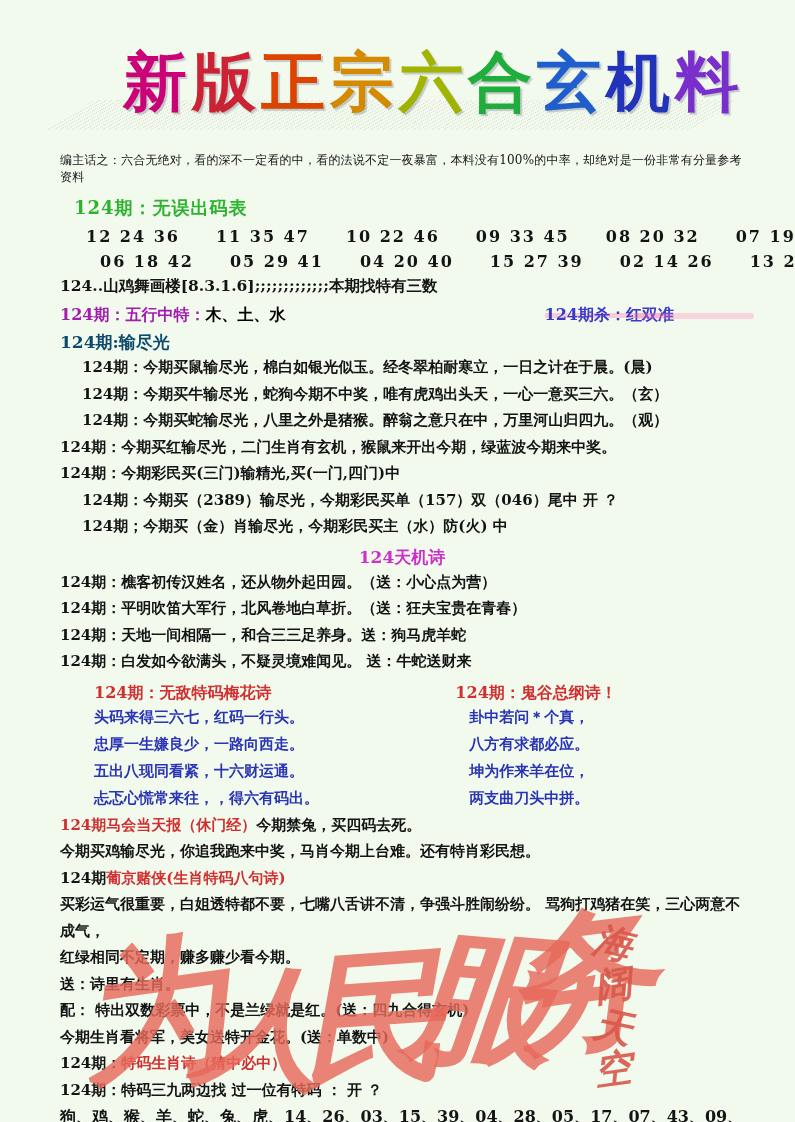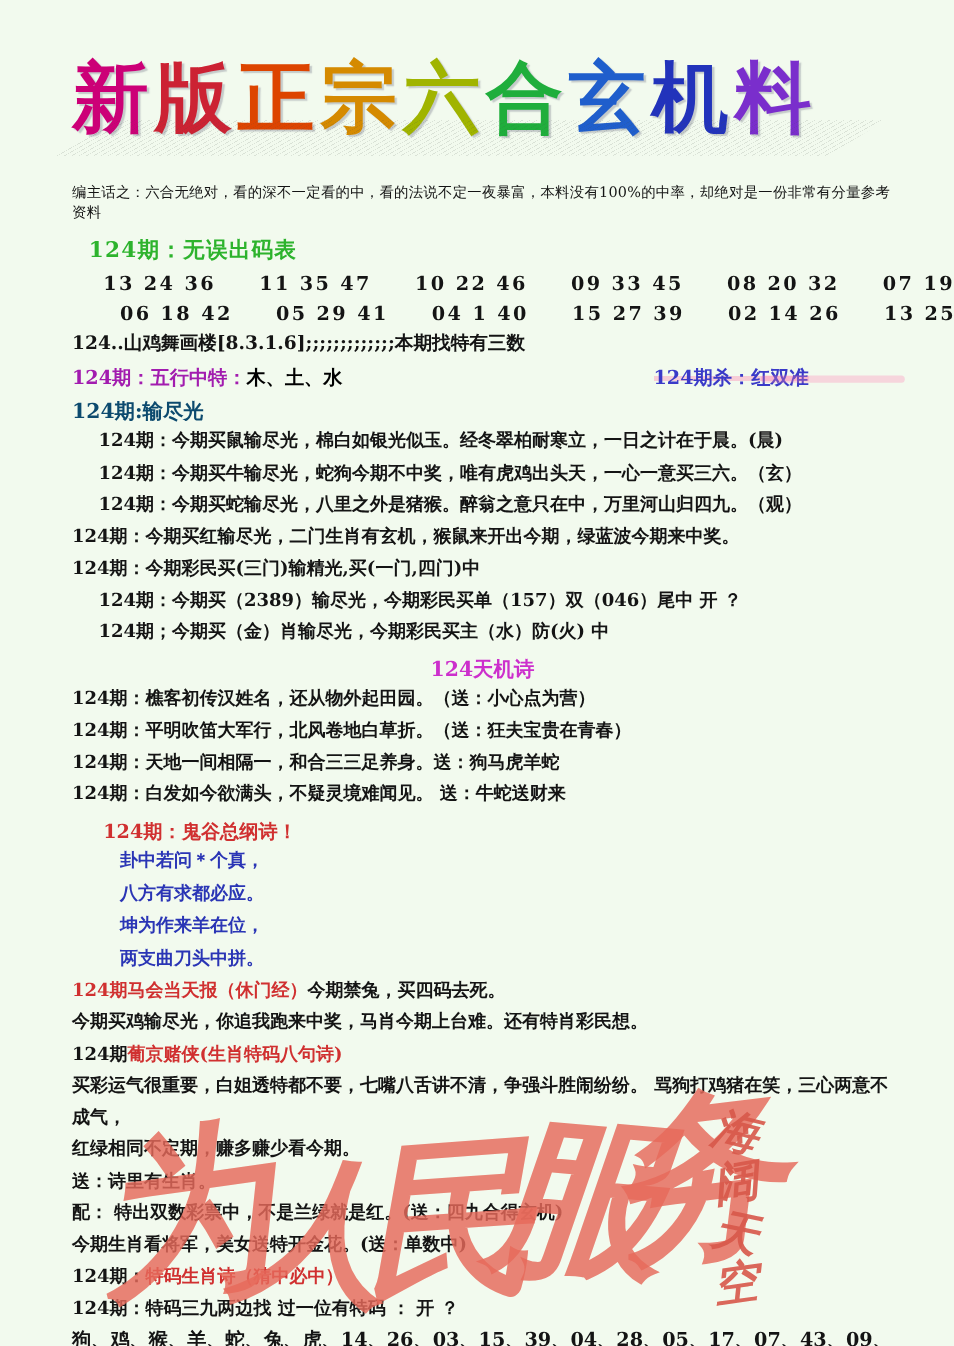--- a/index.html
+++ b/index.html
@@ -4,21 +4,21 @@
 <style>
   html,body{margin:0;padding:0;}
   .sheet{
     position:relative;width:795px;height:1122px;overflow:hidden;
     background:#f2faee;
     font-family:"DejaVu Serif","Liberation Serif",serif;
     color:#141414;
   }
   .content{position:absolute;left:60px;top:30px;width:684px;}
   .title{
-    text-align:left;font-weight:bold;font-size:64px;letter-spacing:5px;
+    text-align:right;font-weight:bold;font-size:64px;letter-spacing:5px;
     height:104px;line-height:104px;white-space:nowrap;
   }
   .tc{display:inline-block;text-shadow:2px 2px 1px rgba(60,60,90,.25);}
   .title-hatch{
     height:30px;margin:-34px 30px 0 10px;
     background:repeating-linear-gradient(100deg, rgba(70,80,70,.22) 0 1px, transparent 1px 6px);
     transform:skewX(-58deg);opacity:.65;
   }
   .note{font-size:12px;font-weight:normal;margin-top:22px;letter-spacing:.2px;}
   .hdr-green{color:#2db32d;font-size:18px;font-weight:bold;margin:10px 0 4px 14px;letter-spacing:1px;}
@@ -67,31 +67,31 @@
 <div class="sheet">
   <div class="content">
 
     <div class="title"><span class="tc" style="color: rgb(204, 0, 119);">新</span><span class="tc" style="color: rgb(204, 34, 51);">版</span><span class="tc" style="color: rgb(221, 68, 0);">正</span><span class="tc" style="color: rgb(213, 138, 0);">宗</span><span class="tc" style="color: rgb(160, 180, 0);">六</span><span class="tc" style="color: rgb(31, 174, 60);">合</span><span class="tc" style="color: rgb(31, 94, 204);">玄</span><span class="tc" style="color: rgb(34, 51, 187);">机</span><span class="tc" style="color: rgb(122, 46, 204);">料</span></div>
     <div class="title-hatch"></div>
 
     <div class="note">编主话之：六合无绝对，看的深不一定看的中，看的法说不定一夜暴富，本料没有100%的中率，却绝对是一份非常有分量参考资料</div>
 
     <div class="hdr-green">124期：无误出码表</div>
     <div class="table-row">
-      <span class="cell">13 24 36</span>
+      <span class="cell">12 24 36</span>
       <span class="cell">11 35 47</span>
       <span class="cell">10 22 46</span>
       <span class="cell">09 33 45</span>
       <span class="cell">08 20 32</span>
       <span class="cell">07 19 31</span>
     </div>
     <div class="table-row second">
       <span class="cell">06 18 42</span>
       <span class="cell">05 29 41</span>
-      <span class="cell">04 1 40</span>
+      <span class="cell">04 20 40</span>
       <span class="cell">15 27 39</span>
       <span class="cell">02 14 26</span>
       <span class="cell">13 25 37</span>
     </div>
     <div class="plain">124..山鸡舞画楼[8.3.1.6];;;;;;;;;;;;;本期找特有三数</div>
 
     <div class="wuxing">
       <span class="wx-label">124期：五行中特：</span>
         <span class="wx-val">木、土、水</span>
       <span class="wx-right">124期杀：红双准</span>
@@ -107,20 +107,27 @@
     <div class="body-line indent">124期：今期买（2389）输尽光，今期彩民买单（157）双（046）尾中 开 ？</div>
     <div class="body-line indent">124期；今期买（金）肖输尽光，今期彩民买主（水）防(火) 中</div>
 
     <div class="hdr-mag">124天机诗</div>
     <div class="body-line">124期：樵客初传汉姓名，还从物外起田园。（送：小心点为营）</div>
     <div class="body-line">124期：平明吹笛大军行，北风卷地白草折。（送：狂夫宝贵在青春）</div>
     <div class="body-line">124期：天地一间相隔一，和合三三足养身。送：狗马虎羊蛇</div>
     <div class="body-line">124期：白发如今欲满头，不疑灵境难闻见。 送：牛蛇送财来</div>
 
     <div class="poems">
+      <div class="poem-col-left">
+        <div class="poem-hdr">124期：无敌特码梅花诗</div>
+        <div class="poem-line">头码来得三六七，红码一行头。</div>
+        <div class="poem-line">忠厚一生嫌良少，一路向西走。</div>
+        <div class="poem-line">五出八现同看紧，十六财运通。</div>
+        <div class="poem-line">忐忑心慌常来往，，得六有码出。</div>
+      </div>
       <div class="poem-col-right">
         <div class="poem-hdr">124期：鬼谷总纲诗！</div>
         <div class="poem-line">卦中若问＊个真，</div>
         <div class="poem-line">八方有求都必应。</div>
         <div class="poem-line">坤为作来羊在位，</div>
         <div class="poem-line">两支曲刀头中拼。</div>
       </div>
     </div>
 
     <div class="body-line"><span class="red">124期马会当天报（休门经）</span><span>今期禁兔，买四码去死。</span></div>

